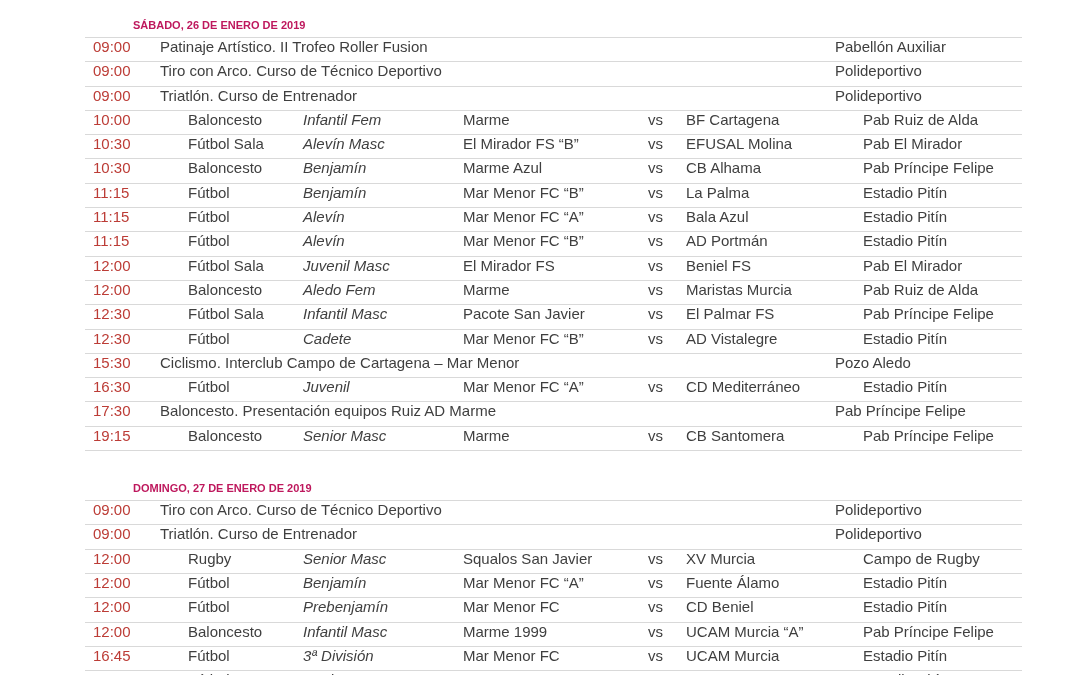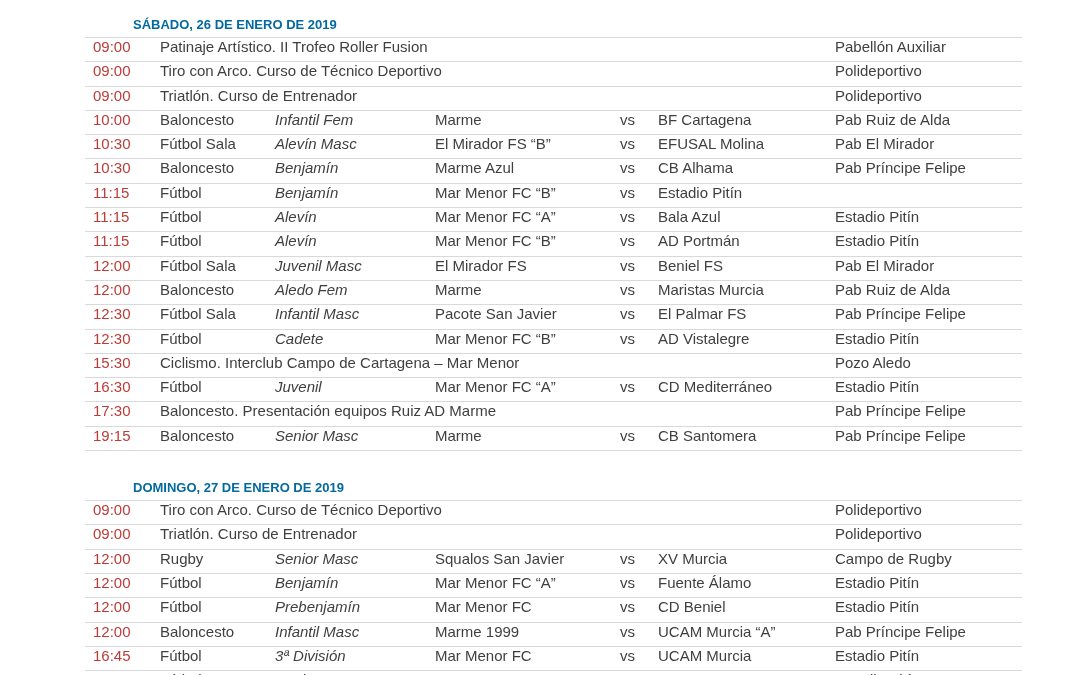--- a/index.html
+++ b/index.html
@@ -20,39 +20,39 @@
     top: 12px;
     width: 937px;
   }
   .day-section { width: 100%; }
   .day-section + .day-section { margin-top: 24px; }
   .day-header {
     box-sizing: border-box;
     height: 26px;
     line-height: 26px;
     padding-left: 48px;
-    font-size: 13px;
+    font-size: 11px;
     font-weight: 700;
-    color: #0369a1;
+    color: #be185d;
     border-bottom: 1px solid #d9d9d9;
     white-space: nowrap;
   }
   .row {
     box-sizing: border-box;
     display: flex;
     align-items: flex-start;
     height: 24.3px;
     border-bottom: 1px solid #d9d9d9;
     font-size: 15px;
     color: #3f3f3f;
     white-space: nowrap;
   }
   .cell { overflow: visible; }
   .c-time   { box-sizing: border-box; width: 75px; padding-left: 8px; color: #bc3c36; }
-  .c-sport  { width: 115px; }
+  .c-sport  { width: 115px; margin-left: 28px; }
   .c-cat    { width: 160px; font-style: italic; }
   .c-team   { width: 185px; }
   .c-vs     { width: 38px; }
   .c-opp    { width: 177px; }
   .c-venue  { flex: 1; }
   .c-event  { width: 675px; }
 </style>
 </head>
 <body>
 
@@ -107,20 +107,21 @@
     <span class="cell c-opp">CB Alhama</span>
     <span class="cell c-venue">Pab Príncipe Felipe</span>
   </div>
 
   <div class="row">
     <span class="cell c-time">11:15</span>
     <span class="cell c-sport">Fútbol</span>
     <span class="cell c-cat">Benjamín</span>
     <span class="cell c-team">Mar Menor FC “B”</span>
     <span class="cell c-vs">vs</span>
+    <span class="cell c-opp">La Palma</span>
     <span class="cell c-venue">Estadio Pitín</span>
   </div>
 
   <div class="row">
     <span class="cell c-time">11:15</span>
     <span class="cell c-sport">Fútbol</span>
     <span class="cell c-cat">Alevín</span>
     <span class="cell c-team">Mar Menor FC “A”</span>
     <span class="cell c-vs">vs</span>
     <span class="cell c-opp">Bala Azul</span>

